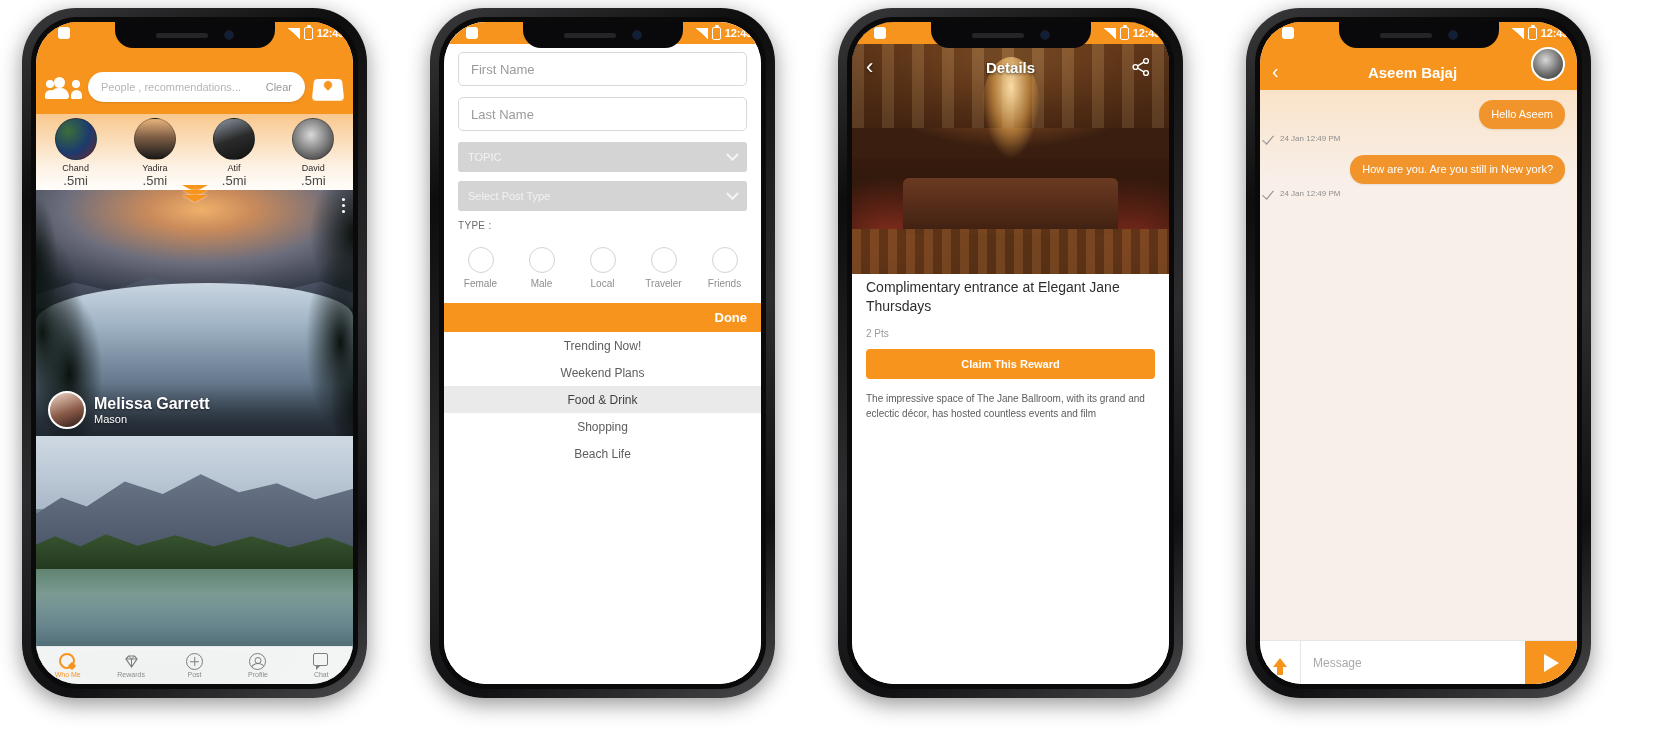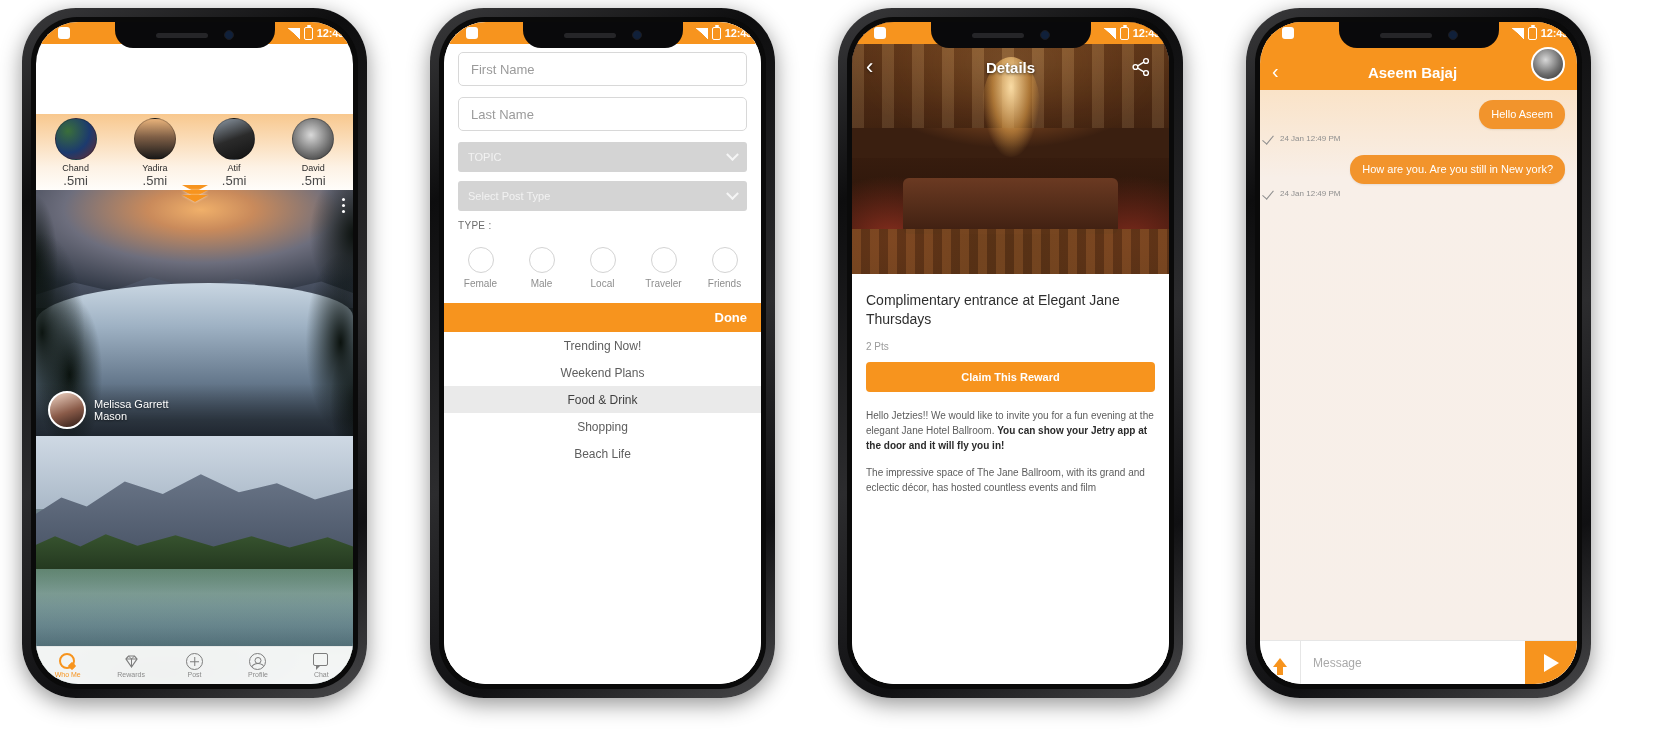--- a/index.html
+++ b/index.html
@@ -248,21 +248,21 @@
     background: linear-gradient(180deg, rgba(0,0,0,0) 0%, rgba(0,0,0,0.32) 70%);
   }
   .post-meta .pava {
     width: 38px; height: 38px; border-radius: 50%;
     border: 2px solid #fff;
     background: linear-gradient(160deg,#f0d6c6 0%, #8a5b49 55%, #2d1b16 100%);
     flex: 0 0 auto;
     overflow:hidden;
   }
   .post-meta .ptxt { color: #fff; }
-  .post-meta .pname { font-size: 11px; font-weight: normal; text-shadow: 0 1px 2px rgba(0,0,0,.6); }
+  .post-meta .pname { font-size: 16px; font-weight: bold; text-shadow: 0 1px 2px rgba(0,0,0,.6); }
   .post-meta .psub  { font-size: 11px; text-shadow: 0 1px 2px rgba(0,0,0,.6); }
   .post-dots {
     position: absolute; right: 8px; top: 8px;
     display: flex; flex-direction: column; gap: 3px;
   }
   .post-dots i { width: 3px; height: 3px; border-radius: 50%; background: #fff; display:block; }
 
   .img-lake {
     height: 214px;
     position: relative;
@@ -470,21 +470,21 @@
     text-shadow: 0 1px 3px rgba(0,0,0,.6);
   }
   .p3-title {
     flex:1; text-align:center; color:#fff; font-size: 15px; font-weight: bold;
     text-shadow: 0 1px 3px rgba(0,0,0,.7);
   }
   .p3-share { width: 24px; height: 20px; position: relative; }
 
   .p3-card {
     position:absolute; top: 252px; left: 0; right: 0; bottom: 0;
-    background:#fff; padding: 17px 14px 0 14px;
+    background:#fff; padding: 4px 14px 0 14px;
   }
   .p3-h {
     font-size: 14px; color: #2e2e2e; line-height: 1.35; font-weight: 400;
   }
   .p3-pts { font-size: 10px; color: #9a9a9a; margin-top: 12px; }
   .p3-cta {
     margin-top: 10px;
     height: 30px; border-radius: 4px;
     background: #f7941e;
     display:flex; align-items:center; justify-content:center;
@@ -595,20 +595,38 @@
             <span class="batt-ico"></span>
             <span class="sb-time">12:43</span>
           </div>
         </div>
 
         <div class="notch">
           <span class="speaker"></span>
           <span class="cam"></span>
         </div>
 
+        <div class="p1-header">
+          <div class="icon-people">
+            <span class="h2"></span>
+              <span class="h1"></span>
+              <span class="h3"></span>
+            <span class="b2"></span>
+              <span class="b3"></span>
+              <span class="b1"></span>
+          </div>
+          <div class="search-pill">
+            <span class="search-ph">People , recommendations...</span>
+            <span class="search-clear">Clear</span>
+          </div>
+          <div class="icon-map">
+            <span class="sheet"></span>
+              <span class="pin"></span>
+          </div>
+        </div>
 
         <div class="p1-stories">
           <div class="story">
             <div class="ava ava-a"></div>
             <div class="nm">Chand</div>
             <div class="dist">.5mi</div>
           </div>
           <div class="story">
             <div class="ava ava-b"></div>
             <div class="nm">Yadira</div>
@@ -826,23 +844,20 @@
             </svg>
           </div>
         </div>
 
         <div class="p3-card">
           <div class="p3-h">Complimentary entrance at Elegant Jane Thursdays</div>
           <div class="p3-pts">2 Pts</div>
           <div class="p3-cta">
             <span>Claim This Reward</span>
           </div>
-          <div class="p3-p">
-            <span>Hello Jetzies!! We would like to invite you for a fun evening at the elegant Jane Hotel Ballroom. </span><b>You can show your Jetry app at the door and it will fly you in!</b>
-          </div>
           <div class="p3-p p3-p2">The impressive space of The Jane Ballroom, with its grand and eclectic décor, has hosted countless events and film</div>
         </div>
 
       </div>
     </div>
   </div>
 
   <div class="phone" style="left:1246px;">
     <div class="phone-inner">
       <div class="screen">

